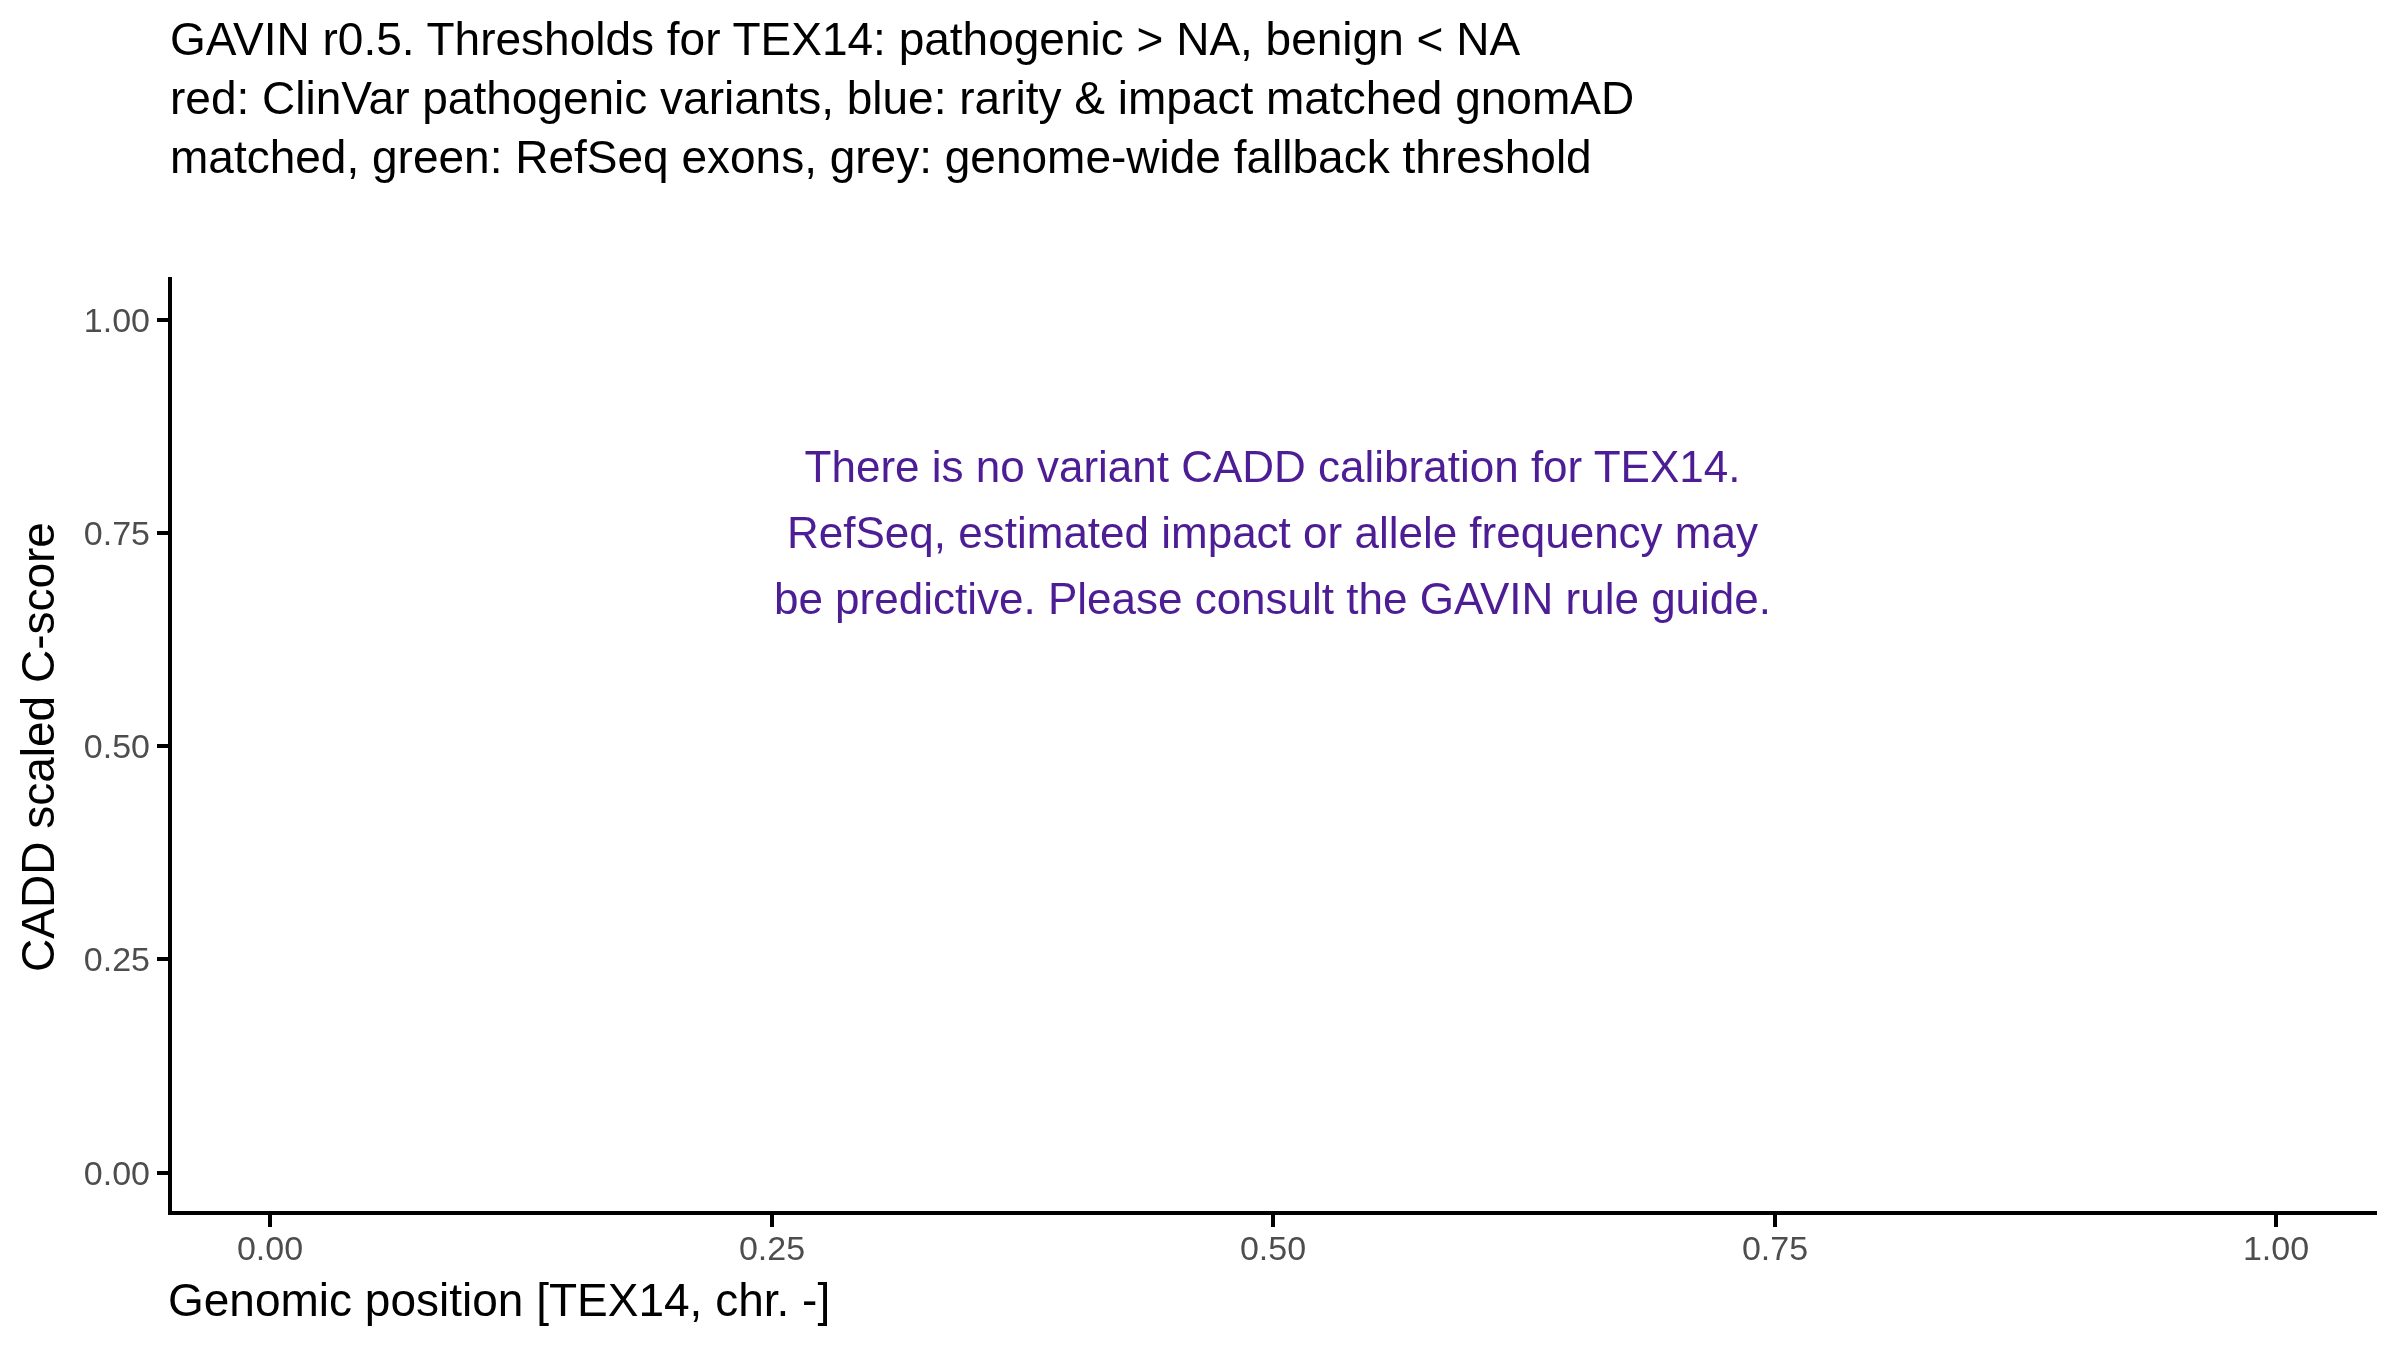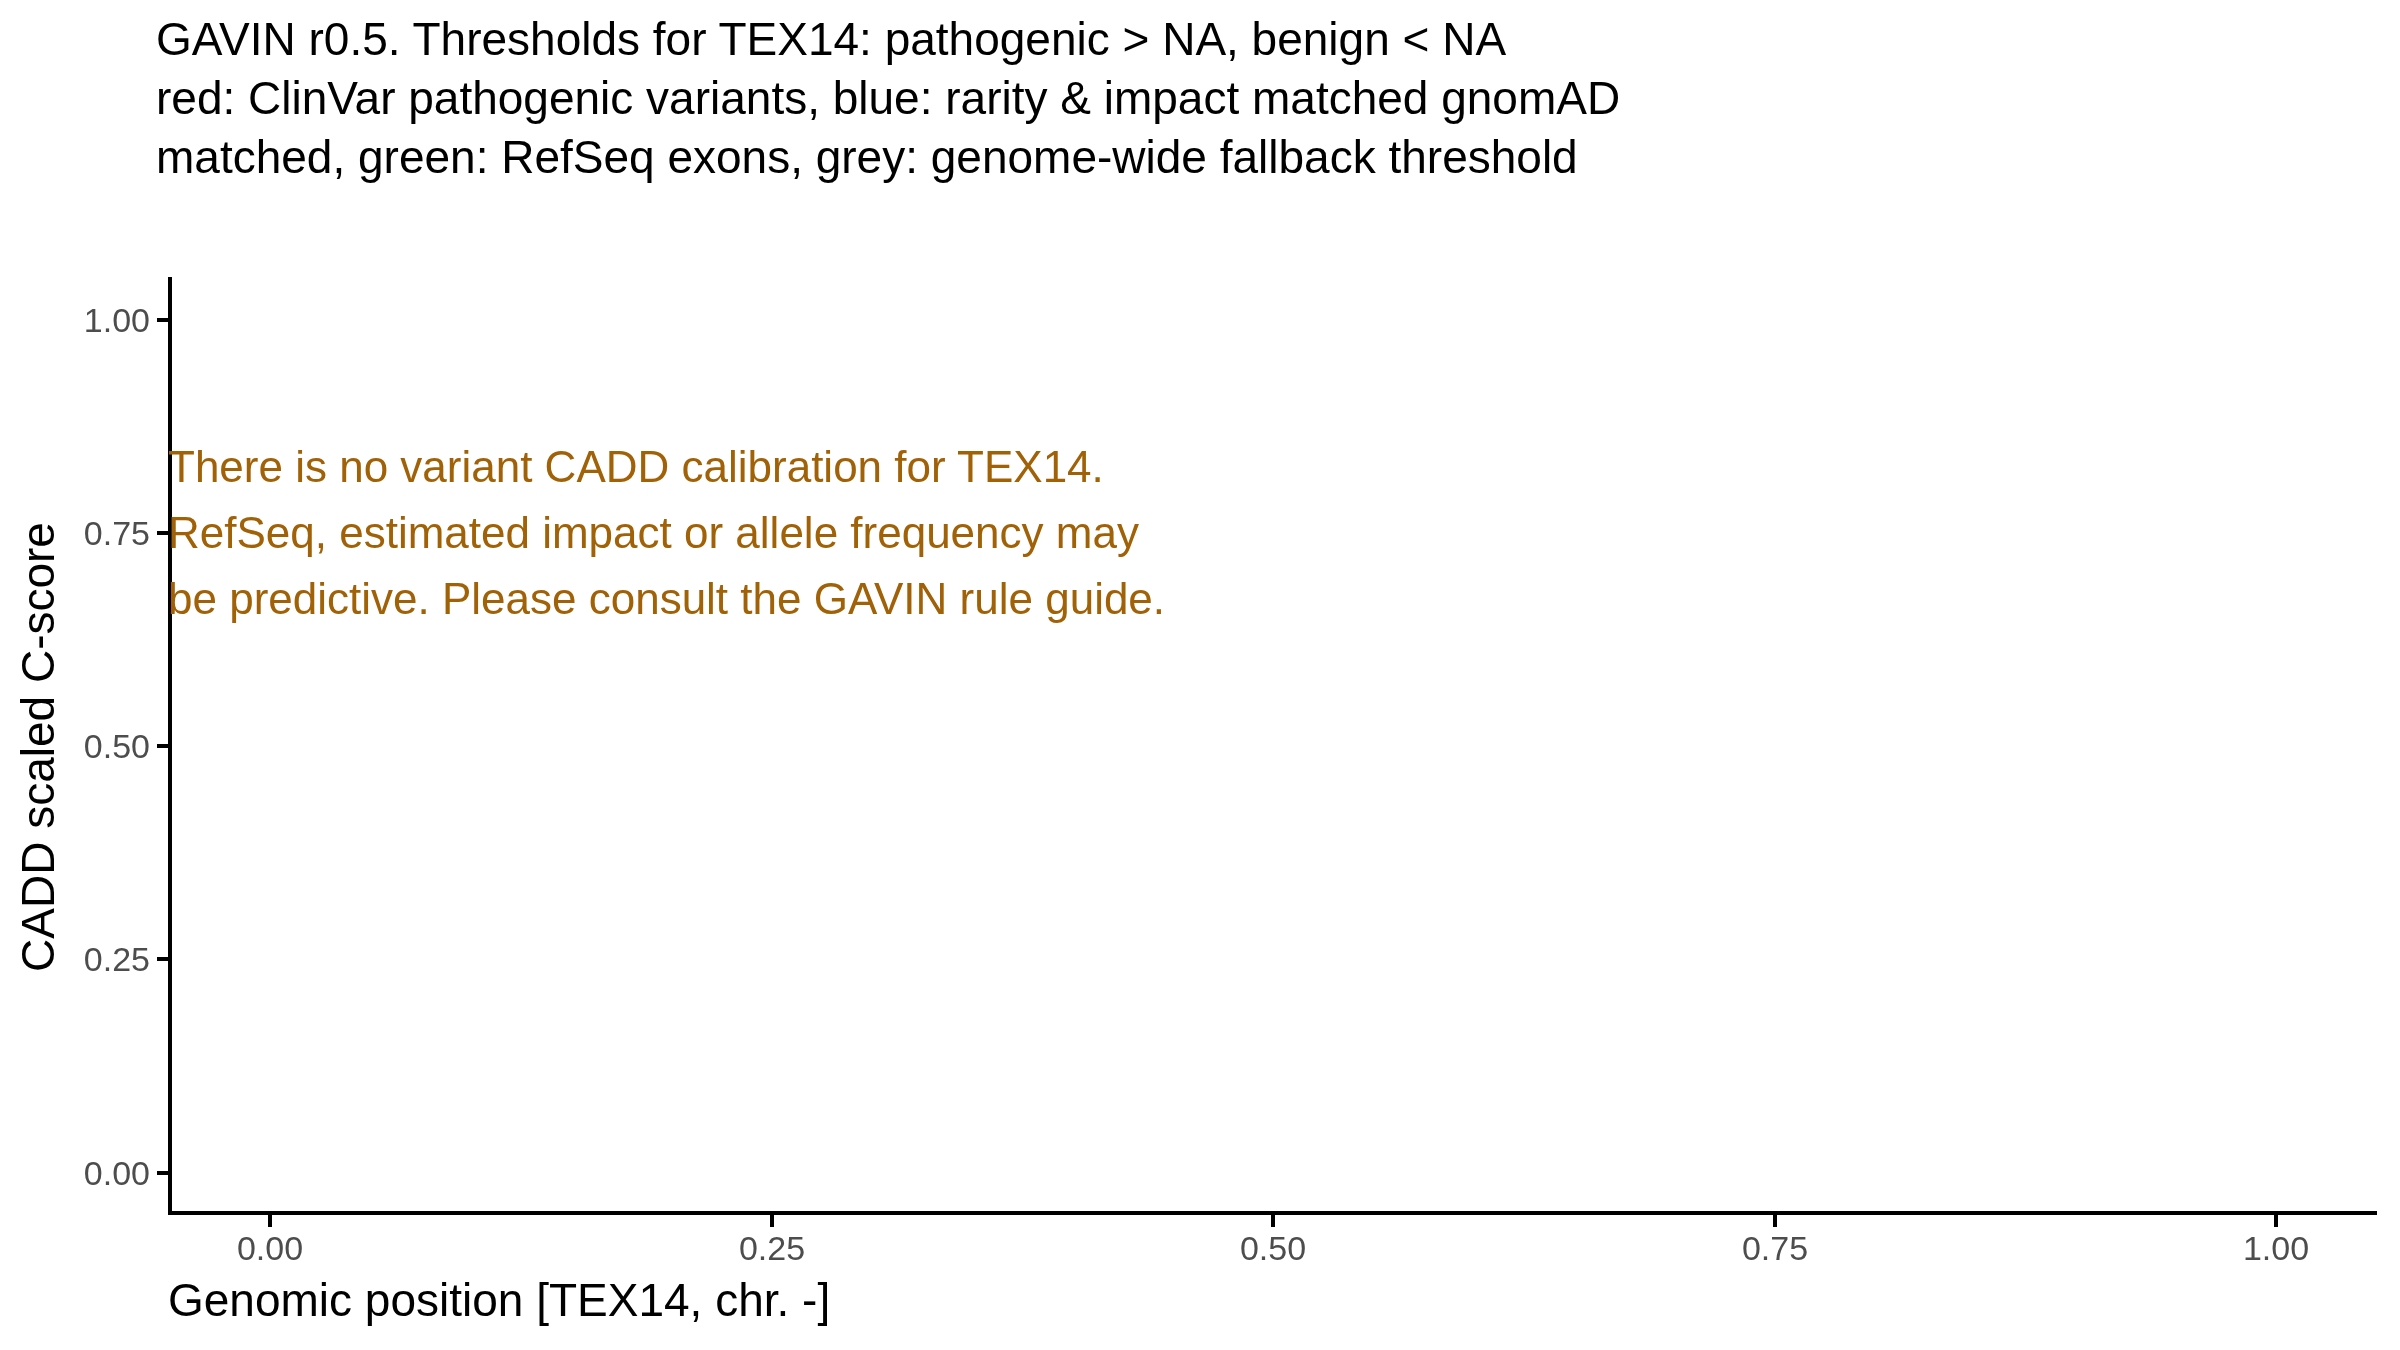--- a/index.html
+++ b/index.html
@@ -8,21 +8,21 @@
     width: 2400px;
     height: 1350px;
     background: #ffffff;
     font-family: "Liberation Sans", sans-serif;
     color: #000000;
     overflow: hidden;
   }
   
   .plot-title {
     position: absolute;
-    left: 156px;
+    left: 170px;
     top: 10px;
     font-size: 46px;
     line-height: 59px;
     color: #000000;
     white-space: nowrap;
   }
   
   .y-axis-line {
     position: absolute;
     left: 168px;
@@ -95,24 +95,24 @@
     color: #000000;
     transform: rotate(-90deg);
     white-space: nowrap;
   }
   
   .panel-annotation {
     position: absolute;
     left: 168px;
     top: 434px;
     width: 2209px;
-    text-align: left;
+    text-align: center;
     font-size: 44px;
     line-height: 66px;
-    color: #a16207;
+    color: #4c1d95;
   }
 </style>
 </head>
 <body>
 
 <div class="figure">
 
   <div class="plot-title">
     <div>GAVIN r0.5. Thresholds for TEX14: pathogenic &gt; NA, benign &lt; NA</div>
     <div>red: ClinVar pathogenic variants, blue: rarity &amp; impact matched gnomAD</div>

